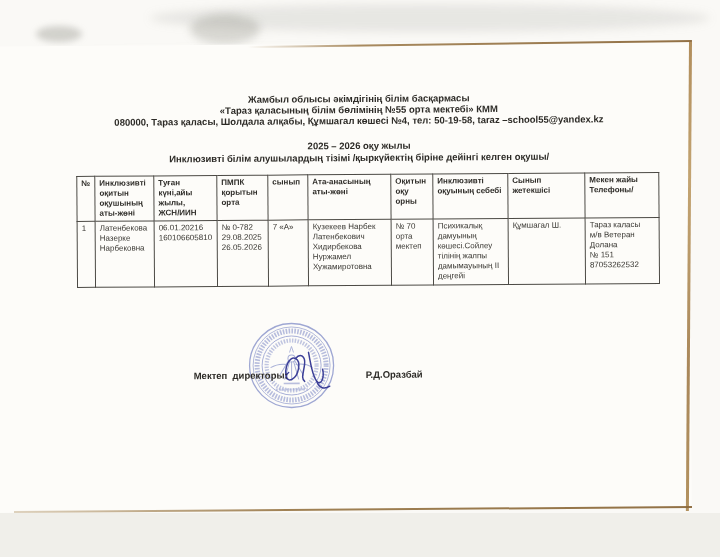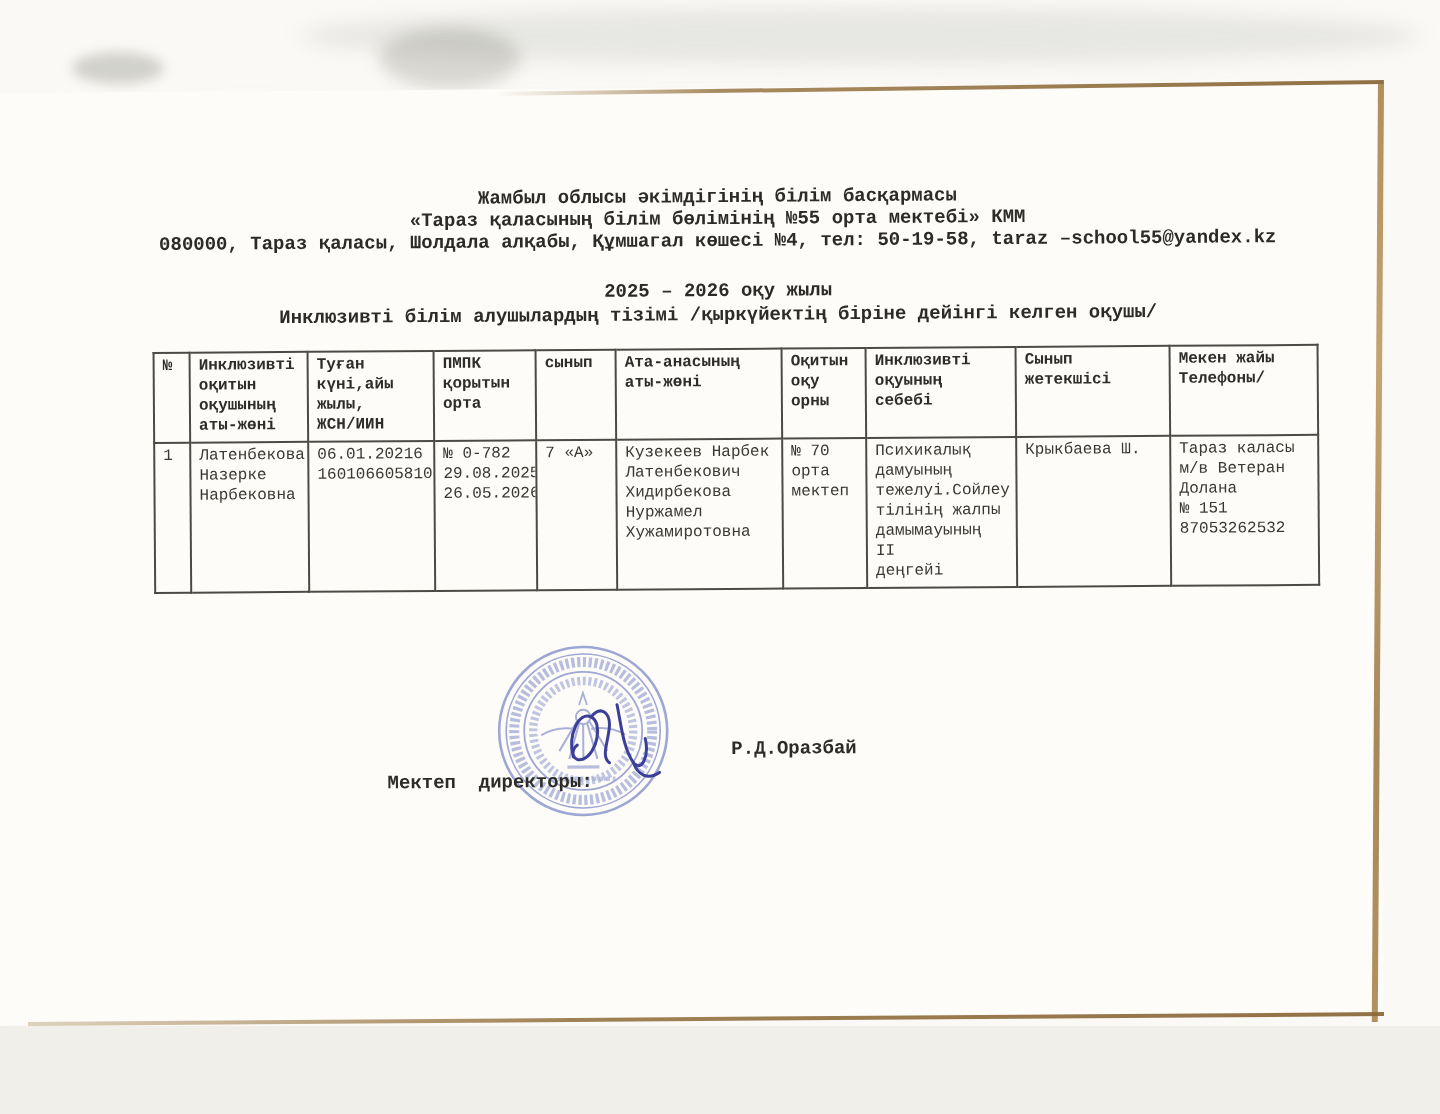--- a/index.html
+++ b/index.html
@@ -1,19 +1,19 @@
 <!DOCTYPE html>
 <html><head>
 <meta charset="utf-8">
 <style>
   html,body{margin:0;padding:0;}
   .screen{
     position:relative;width:720px;height:557px;overflow:hidden;
     background:#7dd3fc;
-    font-family:Liberation Mono, monospace;
+    font-family:Liberation Sans, sans-serif;
     color:#2e2c28;
   }
   
   .scan-bg{position:absolute;inset:0;background:#faf9f6;}
   
   .paper{
     position:absolute;left:-22px;top:44px;width:712px;height:466px;
     background:#fdfcf9;transform:rotate(-0.45deg);transform-origin:center;
   }
   
@@ -47,21 +47,21 @@
   }
   table.doc th,table.doc td{
     border:1px solid #4c4a45;vertical-align:top;
     padding:2px 3px 2px 4px;white-space:pre-line;overflow:hidden;
     font-weight:normal;text-align:left;
   }
   table.doc th{font-weight:bold;color:#2f2d29;}
   tr.hdr{height:43px;} tr.datarow{height:66px;}
   th.c-num,td.c-num{text-align:center;padding-left:1px;padding-right:1px;}
 
-  .sig-label{position:absolute;left:193px;top:385px;font-weight:bold;font-size:9.5px;white-space:pre;color:#2d2b27;z-index:3;}
+  .sig-label{position:absolute;left:193px;top:369px;font-weight:bold;font-size:9.5px;white-space:pre;color:#2d2b27;z-index:3;}
   .sig-name{position:absolute;left:334px;top:369px;font-weight:bold;font-size:9.5px;white-space:pre;color:#2d2b27;z-index:3;padding-left:31px;}
 
   .stamp{position:absolute;left:245px;top:319px;width:92px;height:92px;z-index:1;opacity:0.92;}
   .autograph{position:absolute;left:277px;top:347px;width:60px;height:46px;z-index:2;}
 </style>
 </head>
 <body>
 
 <div class="screen">
   <div class="scan-bg"></div>
@@ -144,25 +144,25 @@
         <td>Кузекеев Нарбек
 Латенбекович
 Хидирбекова
 Нуржамел
 Хужамиротовна</td>
         <td>№ 70
 орта
 мектеп</td>
         <td>Психикалық
 дамуының
-тежелуі.Сойлеу
+көшесі.Сойлеу
 тілінің жалпы
 дамымауының II
 деңгейі</td>
-        <td>Крыкбаева Ш.</td>
+        <td>Құмшагал Ш.</td>
         <td>Тараз каласы
 м/в Ветеран
 Долана
 № 151
 87053262532</td>
       </tr>
     </tbody>
       </table>
 
     <svg class="stamp" viewBox="0 0 92 92">

